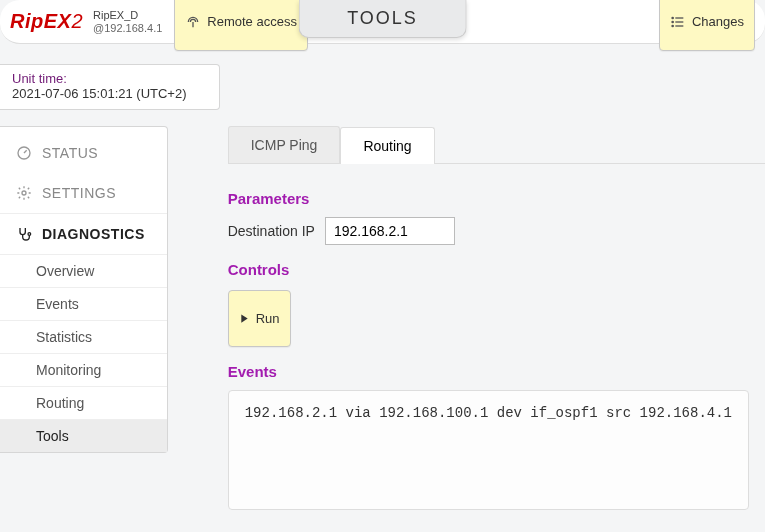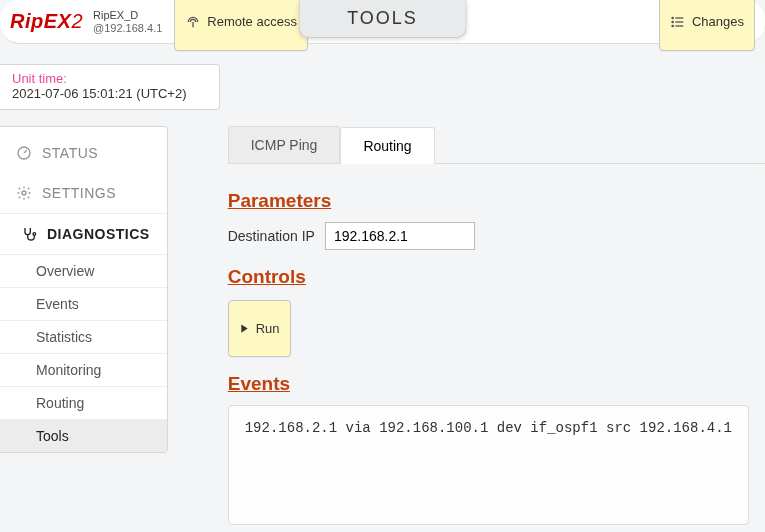--- a/index.html
+++ b/index.html
@@ -71,21 +71,21 @@
     margin-left: 0;
     background: #fff;
     border: 1px solid #d6d6d6;
     border-left: none;
     border-radius: 0 4px 4px 0;
     width: 220px;
     padding: 6px 10px 8px 12px;
     font-size: 13px;
     color: #333;
   }
-  .timebox .label { color: #ec4899; font-size: 13px; }
+  .timebox .label { color: #701a75; font-size: 13px; }
   .layout {
     display: flex;
     align-items: flex-start;
     margin-top: 16px;
   }
   .sidebar {
     width: 178px;
     background: #fff;
     border: 1px solid #d6d6d6;
     border-left: none;
@@ -99,21 +99,20 @@
     padding: 12px 12px 12px 16px;
     color: #888;
     font-size: 14px;
     letter-spacing: 0.5px;
     cursor: pointer;
   }
   .side-section.active-head {
     color: #222;
     font-weight: bold;
     border-top: 1px solid #eee;
-    justify-content: center;
   }
   .side-sub {
     padding: 8px 12px 8px 36px;
     font-size: 14px;
     color: #555;
     border-top: 1px solid #eee;
     cursor: pointer;
   }
   .side-sub.active {
     background: #ececec;
@@ -143,38 +142,37 @@
   }
   .tab.active {
     background: #fff;
     color: #000;
     font-weight: 500;
     position: relative;
     top: 1px;
   }
   .content { padding: 10px 16px 10px 0; background: transparent; }
   h2.section {
-    font-size: 19px;
+    font-size: 15px;
     font-weight: bold;
     margin: 16px 0 10px 0;
-    color: #c2410c;
-    text-decoration: underline;
+    color: #a21caf;
   }
   .param-row {
     display: flex;
     align-items: center;
     gap: 10px;
     font-size: 14px;
   }
   .param-row label { color: #333; }
   .param-row input[type=text] {
     border: 1px solid #bbb;
     padding: 5px 8px;
     font-size: 14px;
-    width: 150px;
+    width: 130px;
     background: #fff;
   }
   .run-btn { margin-top: 2px; }
   pre.output {
     background: #fdfdfd;
     border: 1px solid #ddd;
     border-radius: 4px;
     padding: 14px 16px;
     font-family: "Consolas", "Courier New", monospace;
     font-size: 14px;

